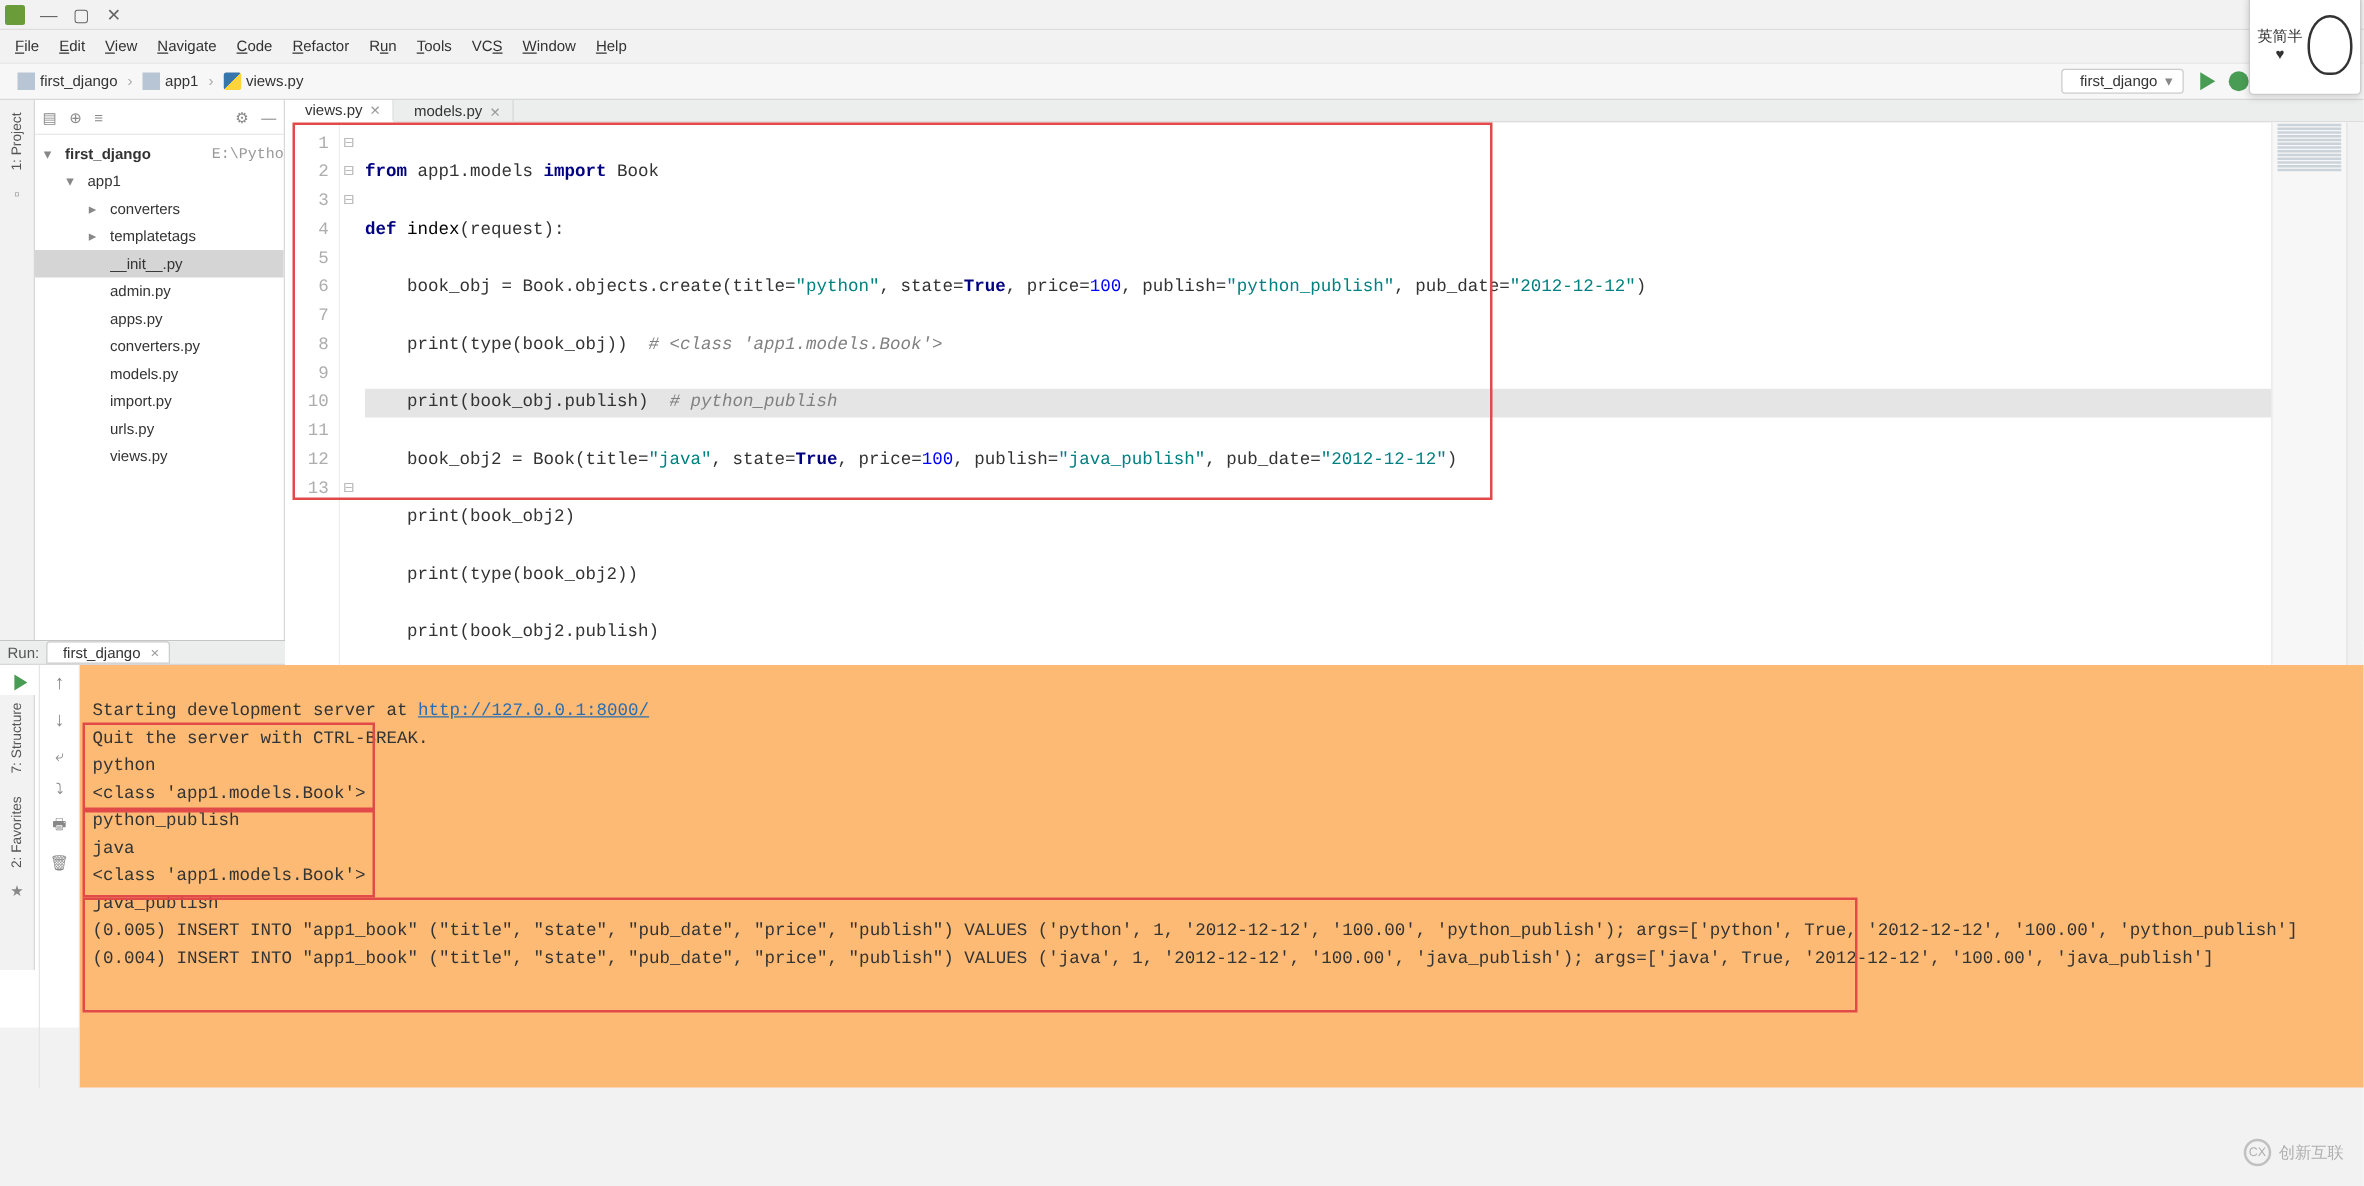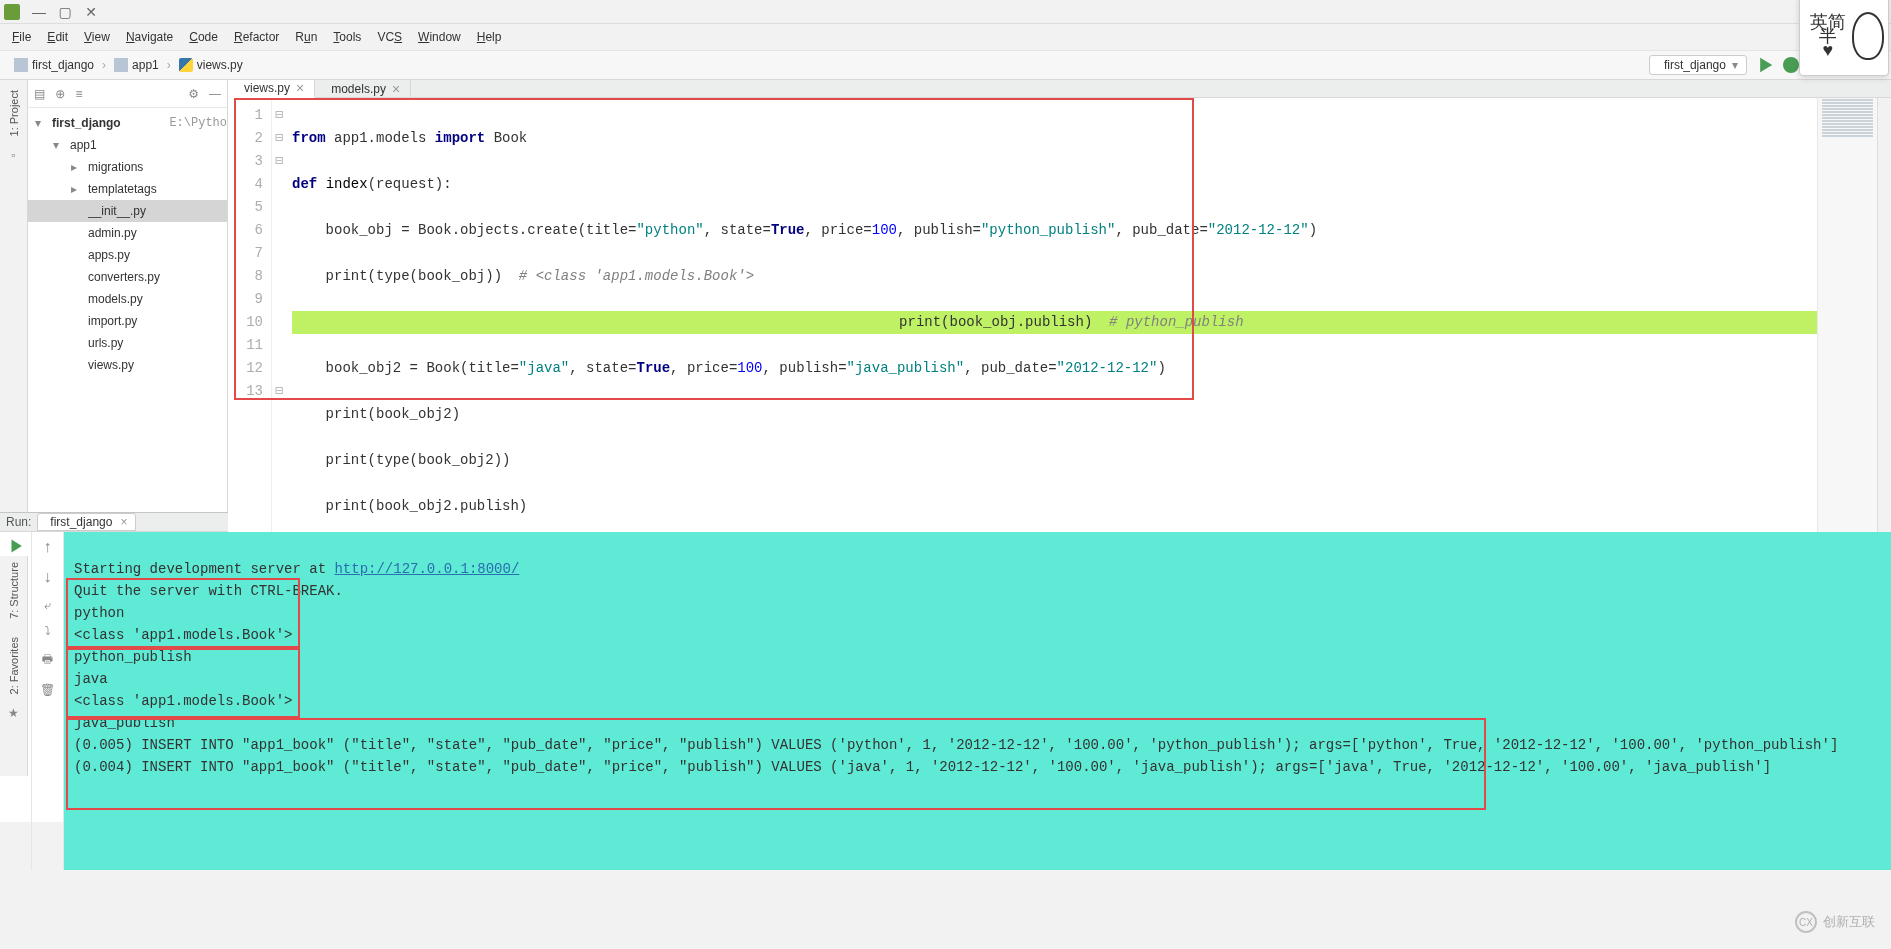--- a/index.html
+++ b/index.html
@@ -43,21 +43,21 @@
   .editor-area { flex:1; display:flex; flex-direction:column; background:#fff;}
   .tabs { height:28px; display:flex; border-bottom:1px solid #d8d8d8; background:#eceded;}
   .tab { display:flex;align-items:center;gap:6px;padding:0 10px;border-right:1px solid #d8d8d8;background:#eceded;position:relative;}
   .tab.active{background:#fff;border-bottom:2px solid #fff;margin-bottom:-1px;}
   .tab .close{color:#999;font-size:14px;}
   .editor { flex:1; display:flex; position:relative; font-family:"Consolas","Courier New",monospace; font-size:14px; background:#fff;}
   .gutter-nums { width:44px; text-align:right; color:#adadad; padding:6px 8px 0 0; background:#fff; border-right:1px solid #eee; line-height:23px;}
   .gutter-fold{width:14px;padding-top:6px;line-height:23px;color:#bbb;text-align:center;}
   .code { flex:1; padding:6px 0 0 6px; line-height:23px; white-space:pre; position:relative;}
   .code-line{height:23px;}
-  .code-line.hl{background:#bef264;text-align:center;}
+  .code-line.hl{background:#e5e5e5;}
   .kw{color:#000080;font-weight:bold;}
   .fn{color:#000;}
   .str{color:#008080;}
   .cm{color:#808080;font-style:italic;}
   .bool{color:#000080;font-weight:bold;}
   .num{color:#0000ff;}
   .redbox{border:2px solid #e24a4a;position:absolute;pointer-events:none;}
   .overview{width:14px;background:#f2f2f2;border-left:1px solid #ddd;}
   .minimap{width:60px;background:#f7f7f7;border-left:1px solid #e8e8e8;position:relative;}
   .minimap .mm-line{height:2px;background:#cbd3da;margin:1px 4px;}
@@ -67,26 +67,26 @@
   .run-tab{display:flex;align-items:center;gap:4px;background:#fff;border:1px solid #ccc;padding:1px 8px;border-radius:3px 3px 0 0;}
   .run-header .sp{flex:1;}
   .run-body{flex:1;display:flex;position:relative;}
   .run-tb{width:32px;border-right:1px solid #e5e5e5;display:flex;flex-direction:column;align-items:center;padding-top:6px;gap:12px;}
   .run-tb2{width:32px;border-right:1px solid #e5e5e5;display:flex;flex-direction:column;align-items:center;padding-top:6px;gap:12px;}
   .tb-i{width:16px;height:16px;}
   .tb-rerun{background:conic-gradient(#499c54 0 100%);clip-path:polygon(25% 10%,90% 50%,25% 90%);}
   .tb-stop{background:#c75450;}
   .tb-up{color:#888;font-size:16px;}
   .tb-dn{color:#888;font-size:16px;}
-  .console{flex:1;font-family:"Consolas","Courier New",monospace;font-size:14px;line-height:22px;background:#5eead4;padding:4px 10px;position:relative;white-space:pre-wrap;color:#333;overflow:hidden;}
+  .console{flex:1;font-family:"Consolas","Courier New",monospace;font-size:14px;line-height:22px;background:#fdba74;padding:4px 10px;position:relative;white-space:pre-wrap;color:#333;overflow:hidden;}
   .console a{color:#2a6db0;text-decoration:underline;}
   .left-sidebar-bottom{position:absolute;left:0;top:556px;width:28px;display:flex;flex-direction:column;align-items:center;gap:6px;background:#f2f2f2;border-right:1px solid #d8d8d8;height:220px;}
   .overlay{position:absolute;right:2px;top:-4px;width:90px;height:80px;background:#fff;border:1px solid #ccc;border-radius:4px;box-shadow:0 2px 6px rgba(0,0,0,.15);display:flex;align-items:center;justify-content:space-around;padding:4px;z-index:50;}
   .overlay .face{width:36px;height:48px;border-radius:50% 50% 45% 45%;border:2px solid #333;position:relative;}
-  .overlay .cn{font-size:18px;line-height:14px;text-align:center;}
+  .overlay .cn{font-size:12px;line-height:14px;text-align:center;}
 </style>
 </head>
 <body>
 
 <div class="titlebar">
   <div class="icon"></div>
   <div class="win-btn">—</div>
   <div class="win-btn">▢</div>
   <div class="win-btn">✕</div>
 </div>
@@ -162,21 +162,21 @@
           <span class="grey">E:\Pytho</span>
         </div>
       <div class="tree-row ind1">
           <span class="exp">▾</span>
           <span class="fi fi-folder"></span>
           <span class="lab">app1</span>
         </div>
       <div class="tree-row ind2">
           <span class="exp">▸</span>
           <span class="fi fi-folder"></span>
-          <span class="lab">migrations</span>
+          <span class="lab">converters</span>
         </div>
       <div class="tree-row ind2">
           <span class="exp">▸</span>
           <span class="fi fi-folder"></span>
           <span class="lab">templatetags</span>
         </div>
       <div class="tree-row ind2 sel">
           <span class="exp"></span>
           <span class="fi fi-py"></span>
           <span class="lab">__init__.py</span>

